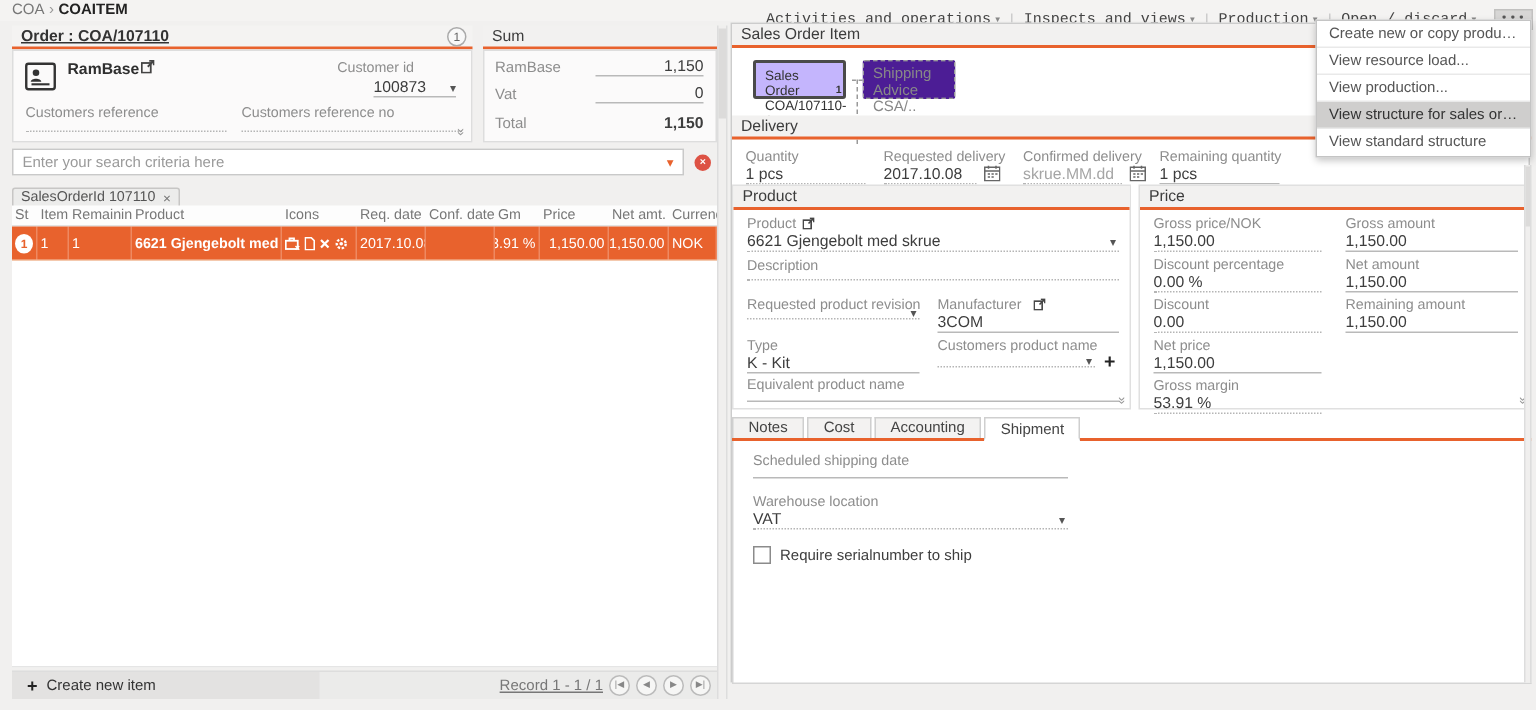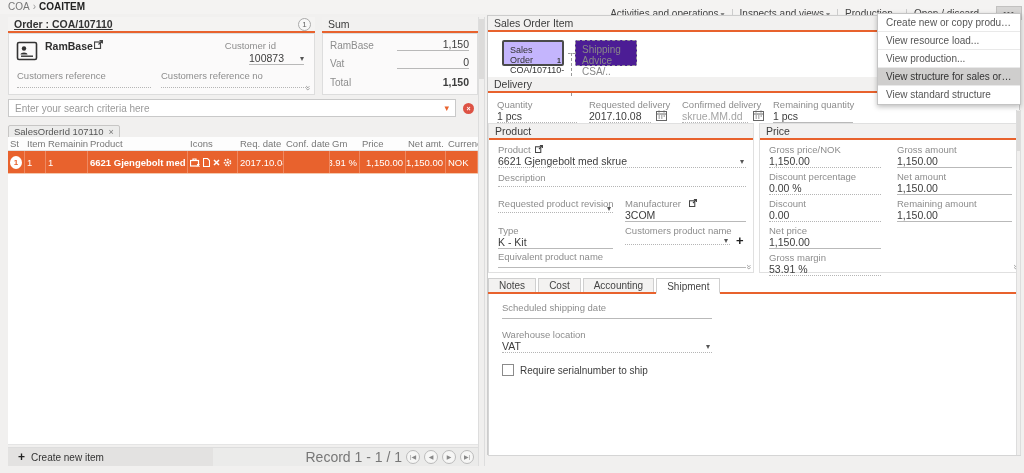--- a/index.html
+++ b/index.html
@@ -6,21 +6,21 @@
   html,body { width:1024px; height:473px; }
   body { font-family:"Liberation Sans","DejaVu Sans",sans-serif; background:#f1f0ef; color:#3d3d3d; }
   .stage { position:relative; width:1024px; height:473px; overflow:hidden; background:#f1f0ef; }
   .abs { position:absolute; }
 
   
   .topbar { left:0; top:0; width:1024px; height:14px; background:#f4f3f2; font-size:10px; }
   .bc-root { color:#777; }
   .bc-sep { color:#999; margin:0 3px; }
   .bc-cur { color:#222; font-weight:bold; }
-  .menubar { right:0; top:0; height:26px; display:flex; align-items:center; font-size:10px; color:#444; }
+  .menubar { right:0; top:0; height:26px; display:flex; align-items:center; font-size:10px; color:#444;font-family:Liberation Mono, monospace; }
   .menu-item { padding:0 7px; cursor:pointer; white-space:nowrap; }
   .menu-item .chev { color:#888; font-size:8px; margin-left:2px; }
   .menu-div { width:1px; height:9px; background:#ccc; }
   .more-btn { width:26px; height:14px; background:#d7d6d5; border:1px solid #c2c1c0; text-align:center; line-height:11px; font-size:8px; letter-spacing:1px; color:#555; margin-left:4px; cursor:pointer; }
 
   
   .sec-hdr { background:#f2f1f0; border-bottom:2px solid #e8622d; font-size:10.5px; color:#3c3c3c; line-height:14px; padding-left:6px; height:16px; }
   .card { background:#fbfafa; border:1px solid #ddd; }
   .lbl { color:#8d8d8d; font-size:9.5px; white-space:nowrap; }
   .val { color:#3d3d3d; font-size:10.5px; white-space:nowrap; }
@@ -45,21 +45,21 @@
   .grow { display:flex; height:23px; background:#e8622d; color:#fff; font-size:9.5px; align-items:center; border-bottom:1px solid #f4c9ae; }
   .grow > div { padding:0 2px; height:100%; display:flex; align-items:center; border-right:1px solid rgba(255,255,255,0.25); overflow:hidden; white-space:nowrap; }
   .grow > div.r { justify-content:flex-end; }
   .st-circ { width:13px; height:13px; background:#fff; border-radius:50%; color:#e8622d; font-size:8px; font-weight:bold; text-align:center; line-height:13px; }
   .gridbody { background:#fff; border-bottom:1px solid #e5e5e5; }
 
   
   .footbar { background:#ebebea; border-top:1px solid #ddd; display:flex; align-items:center; font-size:10px; }
   .create-btn { background:#e3e2e1; height:100%; display:flex; align-items:center; padding:0 14px 0 10px; color:#333; cursor:pointer; }
   .create-btn .plus { font-weight:bold; font-size:12px; margin-right:6px; color:#222; }
-  .rec-lbl { color:#777; font-size:14px; }
+  .rec-lbl { color:#777; font-size:10px;text-decoration:underline; }
   .pager { width:14px; height:14px; border:1px solid #bbb; border-radius:50%; background:#f6f6f5; color:#888; font-size:6px; text-align:center; line-height:12px; margin-left:4px; cursor:pointer; }
 
   
   .rpanel { background:#fff; border:1px solid #ccc; }
   .flow-solid { background:#c4b5fd; border:2px solid #4a4a4a; border-radius:2px; font-size:9px; color:#333; padding:3px 6px; position:relative; }
   .flow-dash  { background:#4c1d95; border:1px dashed #999; border-radius:2px; font-size:10px; color:#888; padding:3px 6px; }
   .flow-badge { position:absolute; right:1px; bottom:0; font-size:7px; font-weight:bold; color:#333; }
   .conn-h { border-top:1px dashed #999; }
   .conn-v { border-left:1px dashed #999; }
   .subcard { background:#fff; border:1px solid #e0e0e0; }

